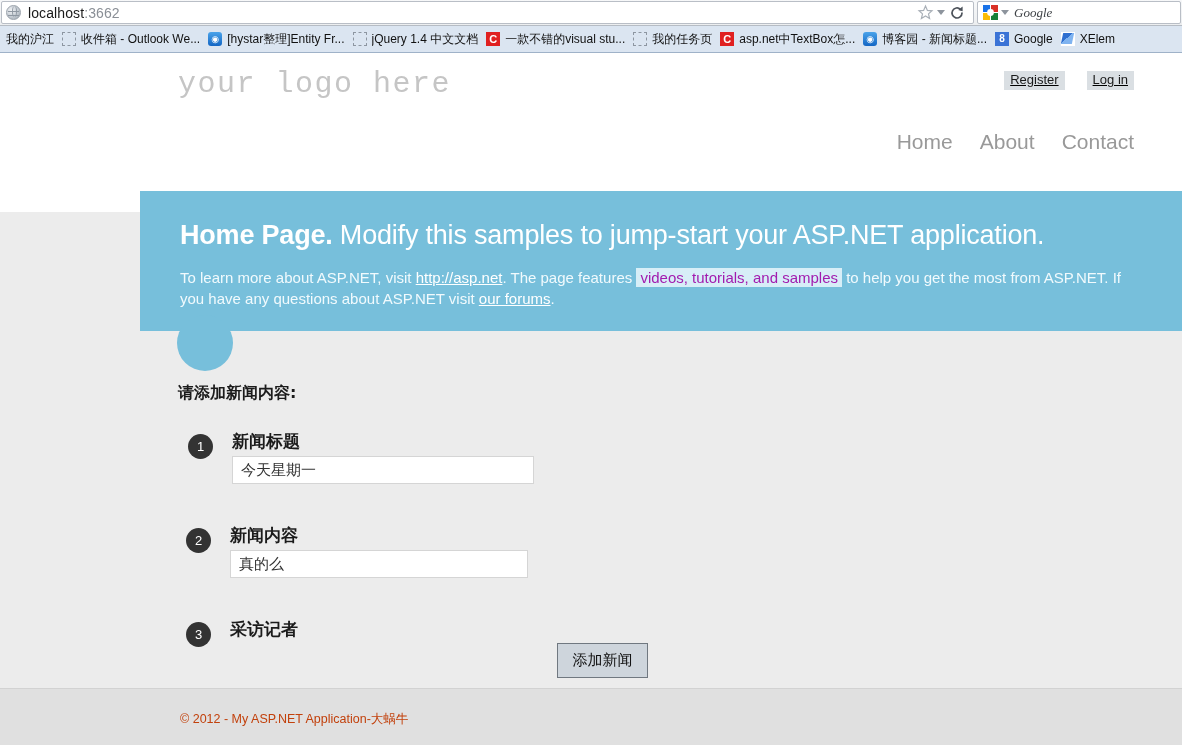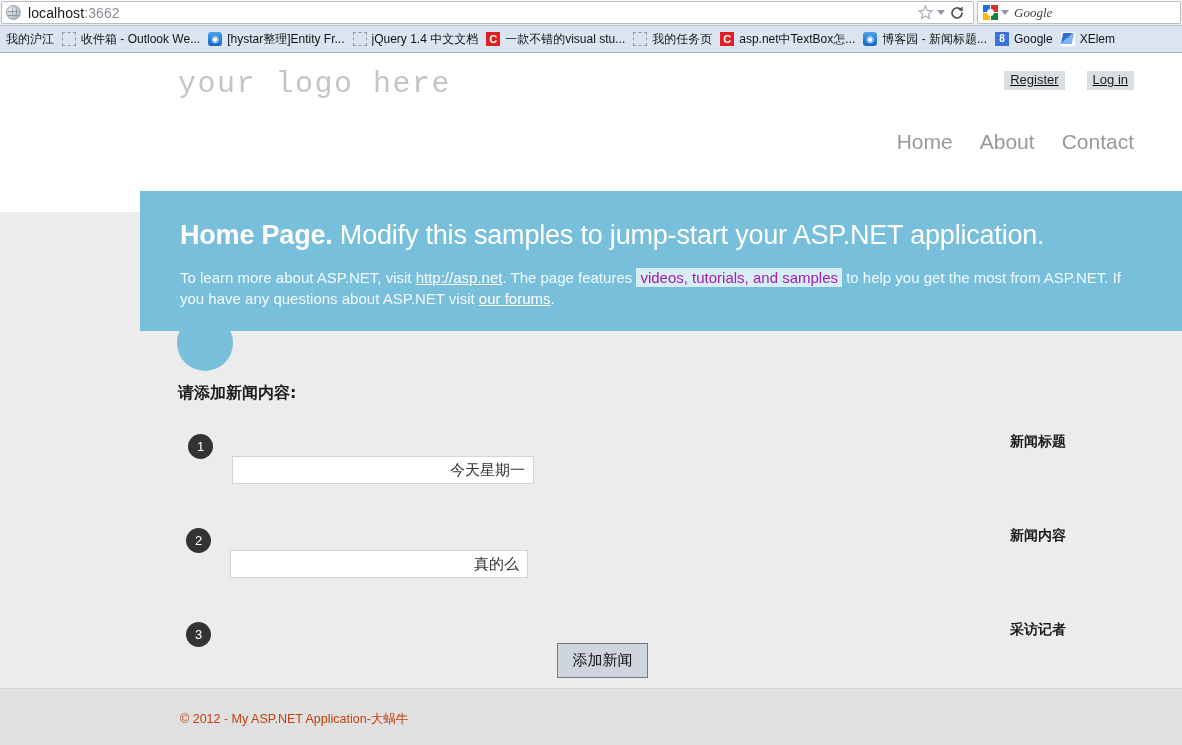--- a/index.html
+++ b/index.html
@@ -340,41 +340,39 @@
     border-radius: 50%;
     background: #333333;
     color: #ffffff;
     font-size: 13px;
     text-align: center;
     line-height: 25px;
     font-family: "Liberation Sans", sans-serif;
   }
   .step-label {
     margin-left: 44px;
-    font-size: 14px;
+    font-size: 17px;
     font-weight: bold;
     color: #1b1b1b;
     font-family: "DejaVu Sans", "Liberation Sans", sans-serif;
     line-height: 18px;
-    text-align: right;
   }
   .step-input {
     margin-left: 44px;
     margin-top: 6px;
     width: 298px;
     height: 28px;
     box-sizing: border-box;
     border: 1px solid #d5d5d5;
     background: #ffffff;
     padding: 0 8px;
     font-size: 15px;
     color: #333333;
     font-family: "DejaVu Sans", "Liberation Sans", sans-serif;
     outline: none;
-    text-align: right;
   }
   .step.step-1 .step-input { width: 302px; margin-left: 46px; }
   .step.step-1 .step-label { margin-left: 46px; }
   .step.step-1 .step-badge { left: 2px; }
 
   .submit-btn {
     position: absolute;
     left: 557px;
     top: 590px;
     width: 91px;

